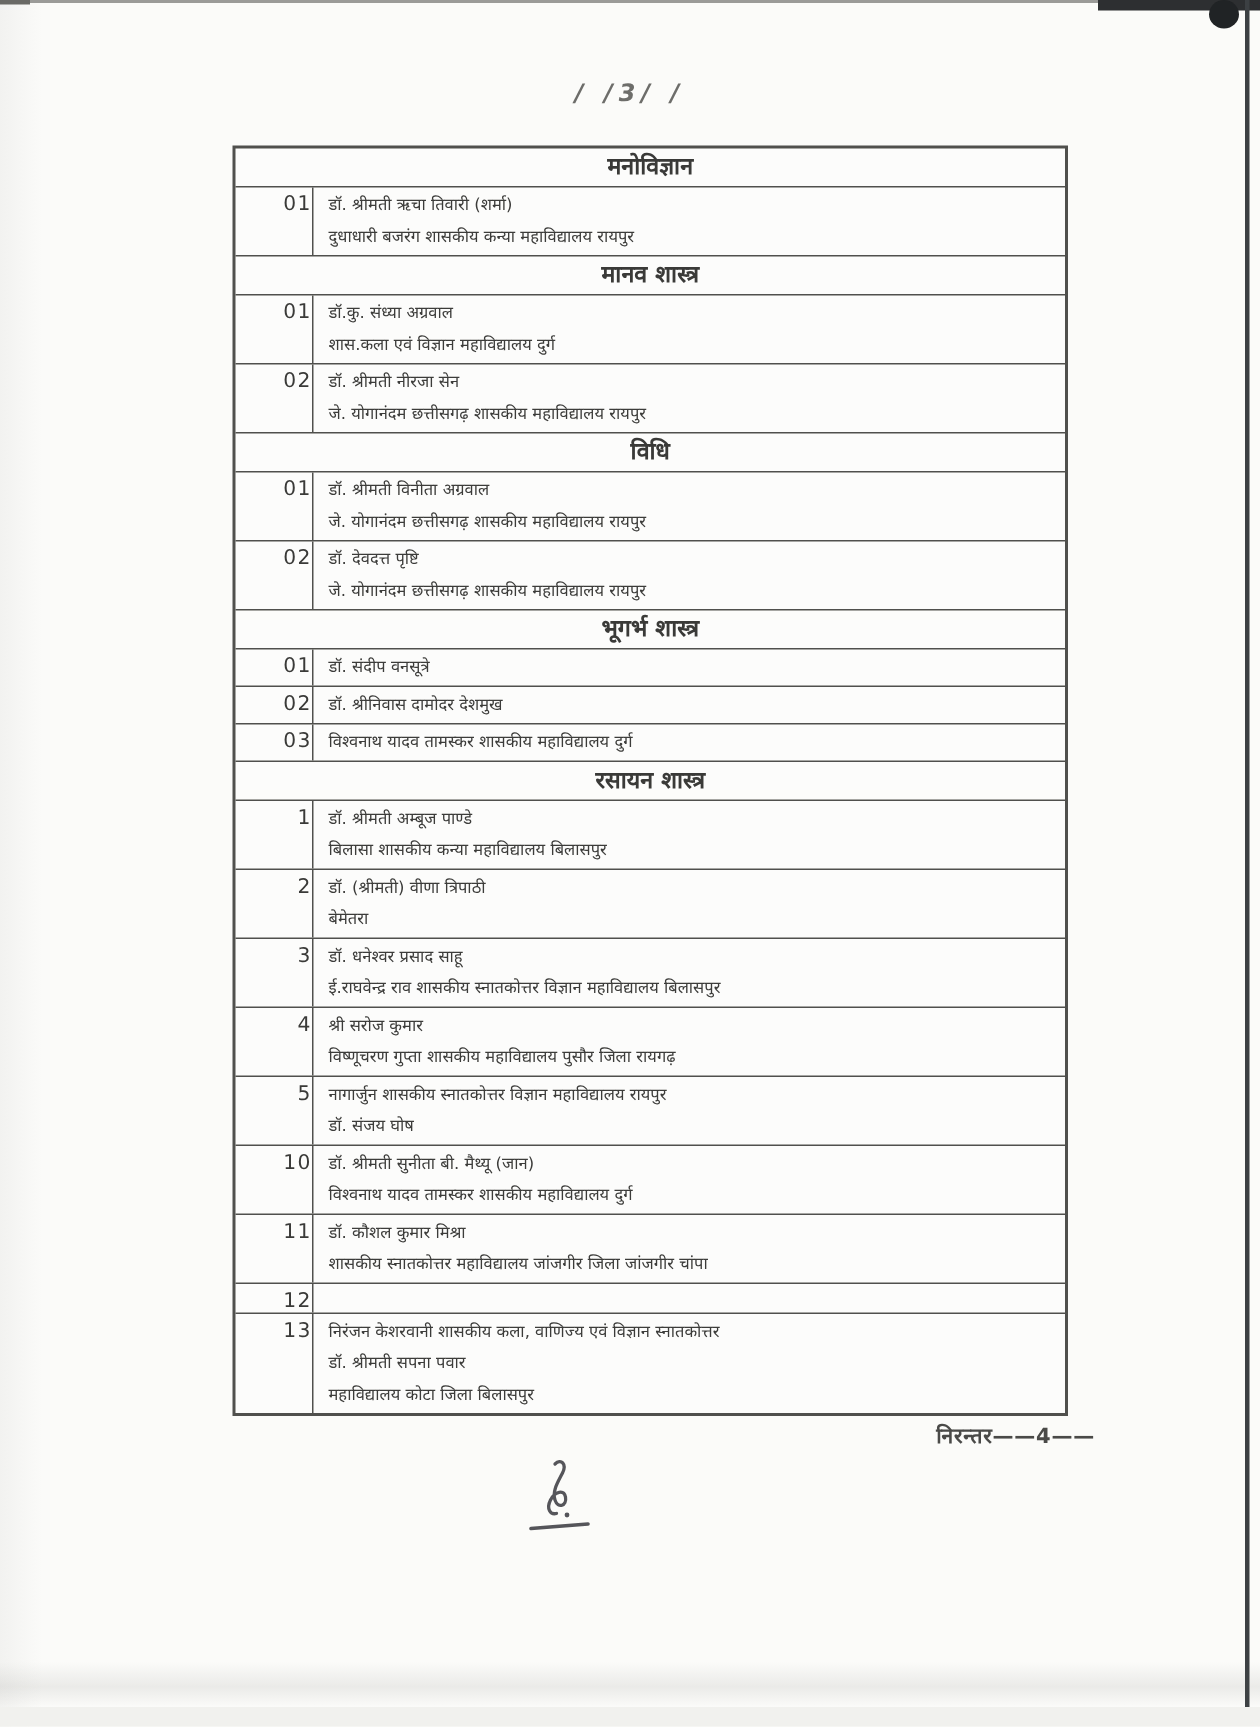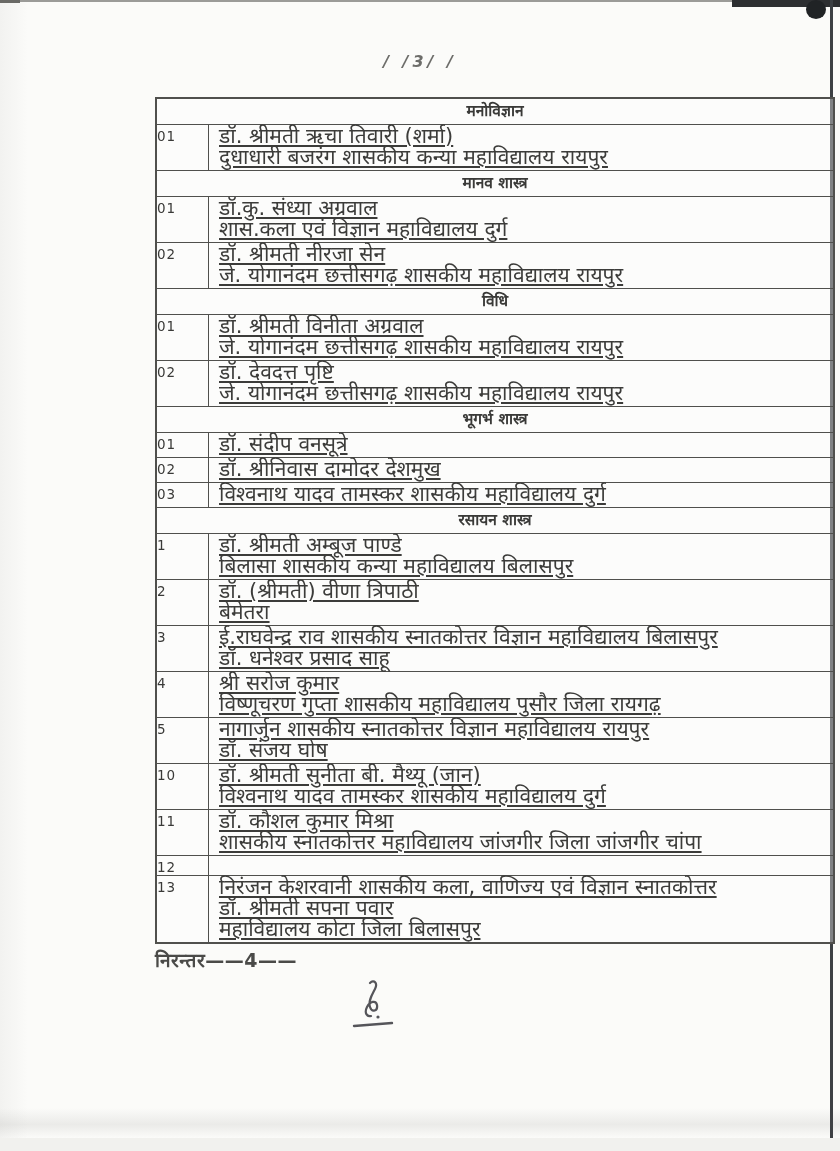--- a/index.html
+++ b/index.html
@@ -18,42 +18,42 @@
   .right-edge-line{position:absolute;left:830px;top:0;width:3px;height:1138px;background:#3c4043;}
   .bottom-shadow{position:absolute;left:0;top:1108px;width:100%;height:30px;
     background:linear-gradient(180deg,rgba(0,0,0,0) 0%,rgba(90,90,85,0.10) 55%,rgba(0,0,0,0) 100%);}
   .bottom-edge{position:absolute;left:0;top:1138px;width:100%;height:13px;background:#f1f1ee;}
 
   .page-number{
     position:absolute;left:0;top:52px;width:840px;text-align:center;
     font-size:16px;letter-spacing:4px;color:#6d6d6a;font-weight:bold;font-style:italic;
   }
 
-  .content{position:absolute;left:155px;top:97px;width:680px;}
+  .content{position:absolute;left:155px;top:97px;width:557px;}
 
   .doc-table{
     width:100%;border:2px solid #50504d;box-sizing:border-box;background:rgba(255,255,255,0.35);
   }
   .section-header{
     border-top:1.5px solid #50504d;
     text-align:center;font-weight:bold;font-size:15.5px;line-height:23px;padding:1px 0;
     color:#3a3a38;
   }
   .doc-table > div:first-child{border-top:none;}
   .row{display:flex;border-top:1.5px solid #50504d;}
   .sno{
     width:52px;flex:0 0 52px;border-right:1.5px solid #50504d;box-sizing:border-box;
-    text-align:left;font-size:13.5px;padding-top:3px;color:#3a3a38;letter-spacing:1px;
+    text-align:right;font-size:13.5px;padding-top:3px;color:#3a3a38;letter-spacing:1px;
   }
-  .entry{flex:1;padding:1px 8px 2px 10px;font-size:21px;line-height:21px;color:#3c3c3a;text-decoration:underline;}
+  .entry{flex:1;padding:1px 8px 2px 10px;font-size:11px;line-height:21px;color:#3c3c3a;}
   .entry div{white-space:nowrap;}
 
   .footer-continuation{
-    text-align:left;margin:3px -18px 0 0;
-    font-size:19px;font-weight:bold;color:#4a4a48;letter-spacing:0.5px;
+    text-align:right;margin:3px -18px 0 0;
+    font-size:14px;font-weight:bold;color:#4a4a48;letter-spacing:0.5px;
   }
   .signature{margin:4px 0 0 185px;display:block;}
 </style>
 </head>
 <body>
 
 <div class="page">
   <div class="top-line"></div>
   <div class="top-left-dash"></div>
   <div class="top-right-band"></div>
@@ -134,22 +134,22 @@
         <div class="row">
           <div class="sno">2</div>
           <div class="entry">
             <div>डॉ. (श्रीमती) वीणा त्रिपाठी</div>
             <div>बेमेतरा</div>
           </div>
         </div>
         <div class="row">
           <div class="sno">3</div>
           <div class="entry">
+            <div>डॉ. धनेश्वर प्रसाद साहू</div>
             <div>ई.राघवेन्द्र राव शासकीय स्नातकोत्तर विज्ञान महाविद्यालय बिलासपुर</div>
-            <div>डॉ. धनेश्वर प्रसाद साहू</div>
           </div>
         </div>
         <div class="row">
           <div class="sno">4</div>
           <div class="entry">
             <div>श्री सरोज कुमार</div>
             <div>विष्णूचरण गुप्ता शासकीय महाविद्यालय पुसौर जिला रायगढ़</div>
           </div>
         </div>
         <div class="row">

